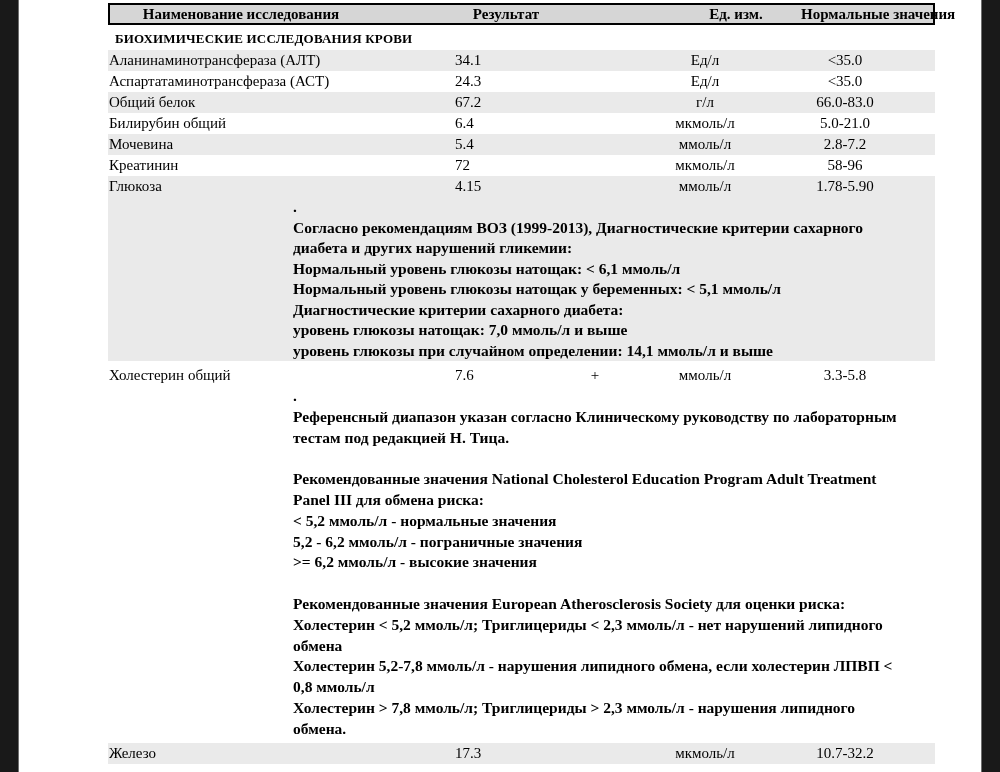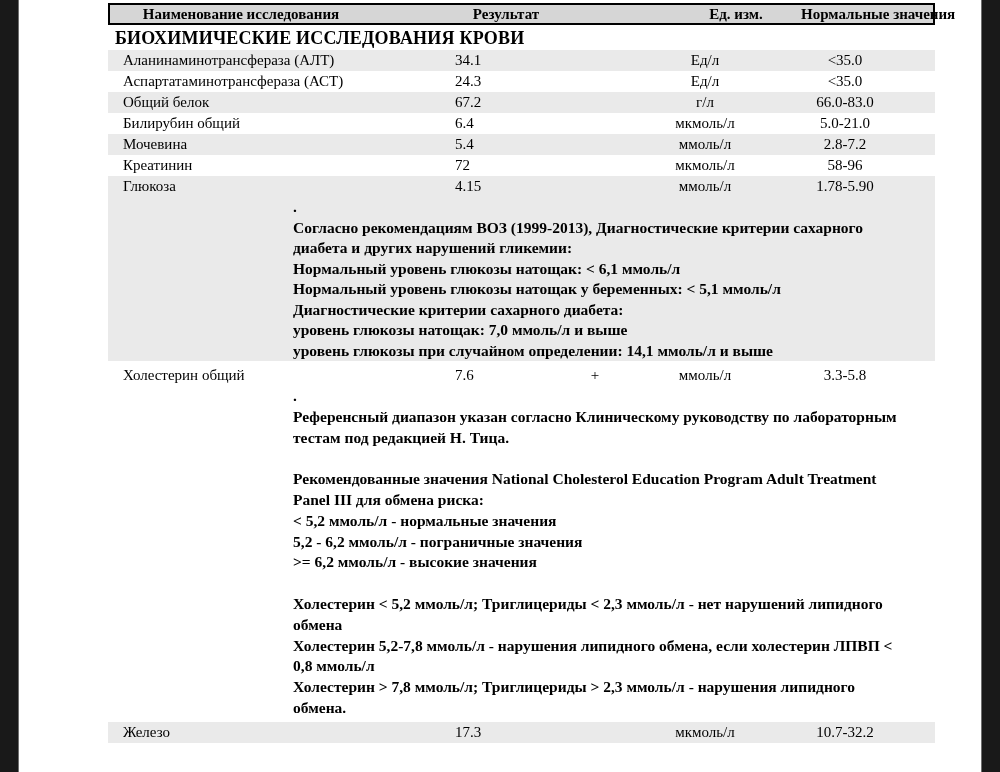--- a/index.html
+++ b/index.html
@@ -17,30 +17,30 @@
   .thead {
     display:grid; grid-template-columns:200px 330px 130px 150px;
     background:#d6d6d6; border:2px solid #000; box-sizing:border-box;
     height:22px; align-items:center;
     font-weight:bold; font-size:15px;padding-left:31px;
   }
   .th { text-align:center; white-space:nowrap; }
 
   .section-title {
     margin-top:2px; height:23px; line-height:23px; padding-left:7px;
-    font-weight:bold; font-size:18px; letter-spacing:0.2px; white-space:nowrap;
+    font-weight:bold; font-size:13px; letter-spacing:0.2px; white-space:nowrap;
   }
 
   
   .row {
     display:grid; grid-template-columns:347px 90px 100px 120px 160px;
     height:21px; align-items:center; font-size:15px;
   }
   .cell { white-space:nowrap; }
-  .cell.name   { padding-left:15px; }
+  .cell.name   { padding-left:1px; }
   .cell.result { font-weight:normal; }
   .cell.flag   { text-align:center; }
   .cell.units  { text-align:center; }
   .cell.range  { text-align:center; }
   .shaded { background:#eaeaea; }
 
   
   .notes { padding-left:185px; font-weight:bold; font-size:15.5px; }
   .notes.glucose .note-line     { min-height:20.5px; line-height:20.5px; }
   .notes.cholesterol .note-line { min-height:20.8px; line-height:20.8px; }
@@ -147,20 +147,21 @@
     <div class="note-line">.</div>
     <div class="note-line">Референсный диапазон указан согласно Клиническому руководству по лабораторным</div>
     <div class="note-line">тестам под редакцией Н. Тица.</div>
     <div class="note-line"></div>
     <div class="note-line">Рекомендованные значения National Cholesterol Education Program Adult Treatment</div>
     <div class="note-line">Panel III для обмена риска:</div>
     <div class="note-line">&lt; 5,2 ммоль/л - нормальные значения</div>
     <div class="note-line">5,2 - 6,2 ммоль/л - пограничные значения</div>
     <div class="note-line">&gt;= 6,2 ммоль/л - высокие значения</div>
     <div class="note-line"></div>
+    <div class="note-line">Рекомендованные значения European Atherosclerosis Society для оценки риска:</div>
     <div class="note-line">Холестерин &lt; 5,2 ммоль/л; Триглицериды &lt; 2,3 ммоль/л - нет нарушений липидного</div>
     <div class="note-line">обмена</div>
     <div class="note-line">Холестерин 5,2-7,8 ммоль/л - нарушения липидного обмена, если холестерин ЛПВП &lt;</div>
     <div class="note-line">0,8 ммоль/л</div>
     <div class="note-line">Холестерин &gt; 7,8 ммоль/л; Триглицериды &gt; 2,3 ммоль/л - нарушения липидного</div>
     <div class="note-line">обмена.</div>
   </div>
 
   <div class="gap3"></div>
 

